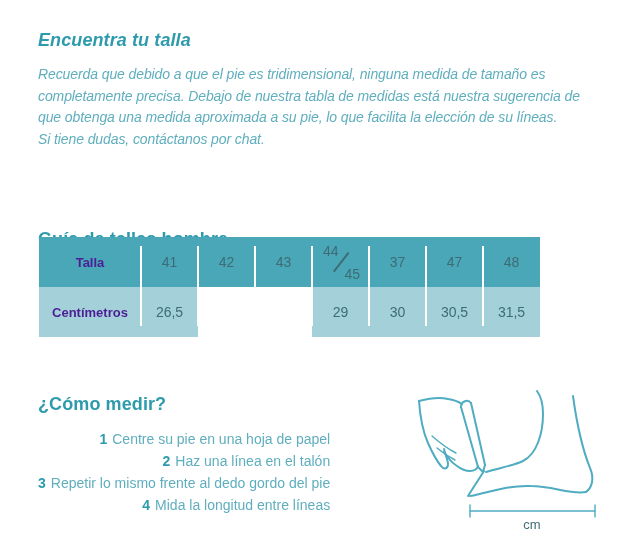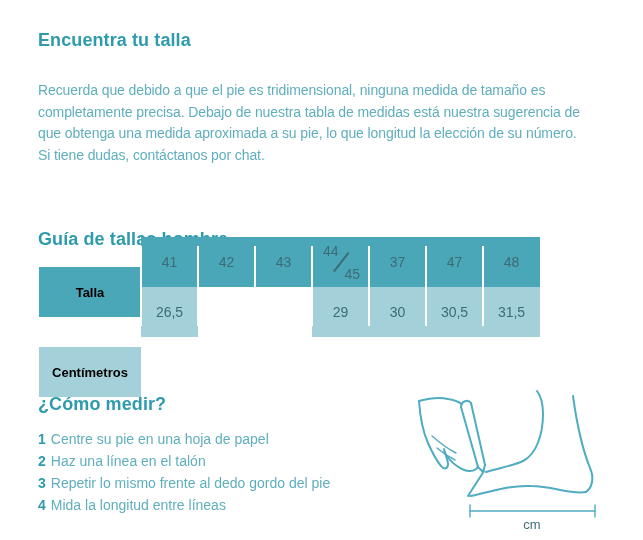--- a/index.html
+++ b/index.html
@@ -5,75 +5,75 @@
   html,body { margin:0; padding:0; }
   body {
     width:643px; height:540px; position:relative; overflow:hidden;
     background:#ffffff;
     font-family:"Liberation Sans", sans-serif;
   }
   .h1 {
     position:absolute; left:38px;
     font-size:18px; font-weight:bold; color:#2E9BAD; letter-spacing:0.1px;
   }
-  .h-find   { top:30px; }
+  .h-find   { top:30px;font-style:italic; }
   .h-guide  { top:197px;margin-top:32px; }
   .h-measure{ top:394px; }
 
-  .para { position:absolute; left:38px; top:80px; }
+  .para { position:absolute; left:38px; top:64px;font-style:italic; }
   .pline {
     font-size:14px; line-height:21.5px; color:#5FAEBE;
     white-space:nowrap; letter-spacing:-0.1px;
   }
 
   
   .size-table { position:absolute; left:39px; top:237px; width:558px; display:flex; }
   .tcol { width:57px; display:flex; flex-direction:column; position:relative; }
   .tcol-label { width:102px; }
   .tcol-num::before {
     content:""; position:absolute; left:-1px; top:9px; height:80px; width:2px;
     background:#ffffff; z-index:2;
   }
   .tcell {
     height:50px; display:flex; align-items:center; justify-content:center;
   }
   .tcell-size { background:#4AA7B7; }
   .tcell-cm   { background:#A4D1D9; }
-  .lbl { color:#000000; font-weight:bold; font-size:13px;margin-top:30px; }
+  .lbl { color:#4c1d95; font-weight:bold; font-size:13px; }
   .num { color:#3D6C76; font-size:14px; }
   .combo { position:relative; }
   .combo .c-top    { position:absolute; left:11px; top:6px; }
   .combo .c-bottom { position:absolute; right:9px; bottom:5px; }
   .combo .c-slash  {
     position:absolute; left:50%; top:50%; width:24px; height:1.5px;
     background:#3D6C76; transform:translate(-50%,-50%) rotate(-52deg);
   }
 
   
-  .steps { position:absolute; left:38px; top:428px; }
+  .steps { position:absolute; left:38px; top:428px;text-align:right; }
   .step { font-size:14px; line-height:22px; color:#5FAEBE; white-space:nowrap; }
   .step b { color:#2E9BAD; font-weight:bold; margin-right:5px; }
 
   
   .illus { position:absolute; left:413px; top:388px; }
   .illus path { fill:none; stroke:#4FACC1; stroke-width:2; stroke-linecap:round; stroke-linejoin:round; }
   .illus path.thin { stroke-width:1.4; }
   .illus text { font-family:"Liberation Sans", sans-serif; font-size:13px; fill:#3D6C76; }
 </style>
 </head>
 <body>
 
 <div class="page">
 
   <div class="h1 h-find">Encuentra tu talla</div>
 
   <div class="para">
     <div class="pline">Recuerda que debido a que el pie es tridimensional, ninguna medida de tamaño es</div>
     <div class="pline">completamente precisa. Debajo de nuestra tabla de medidas está nuestra sugerencia de</div>
-    <div class="pline">que obtenga una medida aproximada a su pie, lo que longitud la elección de su número.</div>
+    <div class="pline">que obtenga una medida aproximada a su pie, lo que facilita la elección de su líneas.</div>
     <div class="pline">Si tiene dudas, contáctanos por chat.</div>
   </div>
 
   <div class="h1 h-guide">Guía de tallas hombre</div>
 
   <div class="size-table">
     <div class="tcol tcol-label">
       <div class="tcell tcell-size lbl">Talla</div>
       <div class="tcell tcell-cm lbl">Centímetros</div>
     </div>

